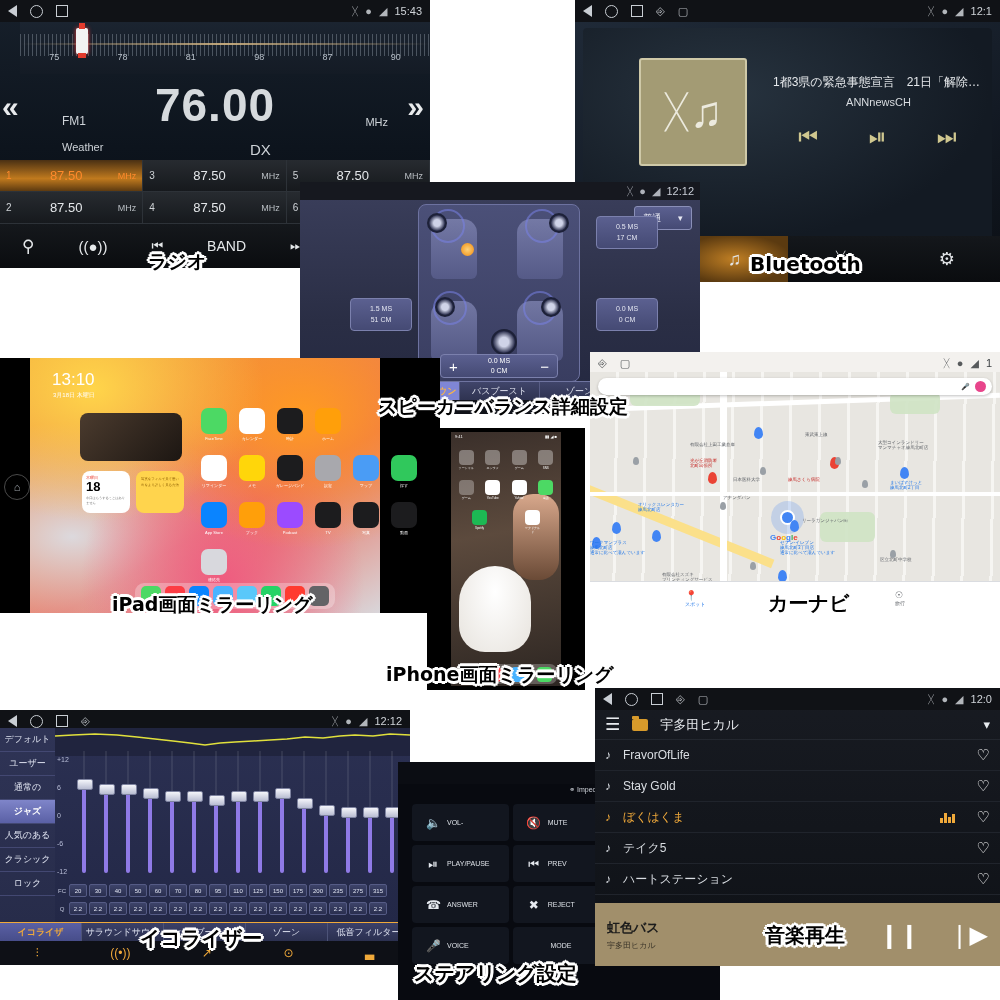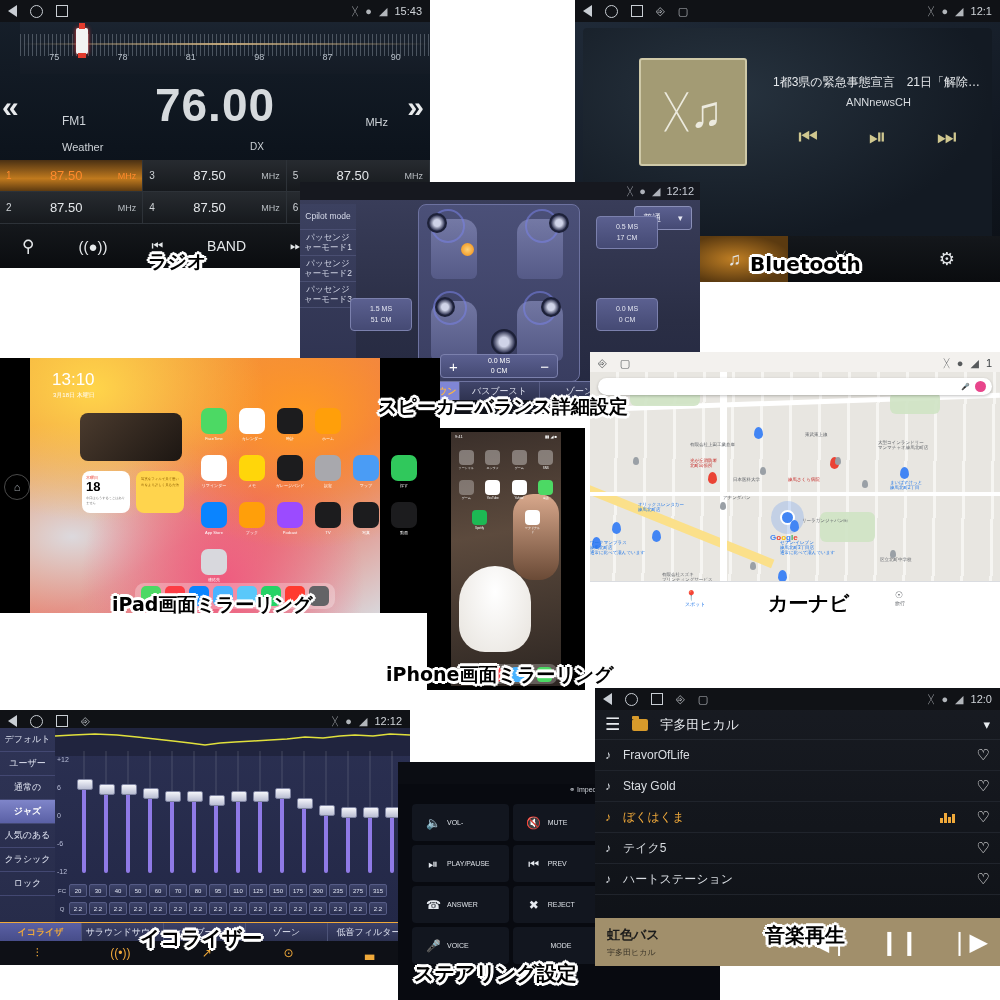--- a/index.html
+++ b/index.html
@@ -40,21 +40,21 @@
   .scale-nums{position:absolute;left:0;right:0;top:30px;display:flex;color:#b8c0c9;font-size:9px;}
   .scale-nums span{flex:1;text-align:center;}
   .freq-row{position:relative;height:74px;}
   .chev{position:absolute;top:18px;color:#e8eaec;font-size:30px;font-weight:bold;line-height:1;}
   .chev.l{left:2px;}.chev.r{right:6px;}
   .bignum{position:absolute;left:0;right:0;top:4px;text-align:center;color:#d6dadd;
           font-size:46px;font-weight:bold;letter-spacing:1px;}
   .fm1{position:absolute;left:62px;top:40px;color:#cfd4d9;font-size:12px;}
   .mhz{position:absolute;right:42px;top:42px;color:#cfd4d9;font-size:11px;}
   .weather{position:absolute;left:62px;top:67px;color:#cdd2d7;font-size:11px;}
-  .dx{position:absolute;left:250px;top:67px;color:#cdd2d7;font-size:10px;}
+  .dx{position:absolute;left:250px;top:67px;color:#cdd2d7;font-size:15px;}
   .rds{position:absolute;right:10px;top:95px;background:#2a2f35;color:#dfe3e7;
        font-size:9px;font-style:italic;font-weight:bold;padding:2px 5px;border-radius:2px;}
   .presets{position:absolute;left:0;right:0;top:160px;height:64px;display:grid;
            grid-template-columns:repeat(3,1fr);grid-template-rows:1fr 1fr;}
   .pset{border-right:1px solid #2d3238;border-bottom:1px solid #2d3238;
         background:linear-gradient(180deg,#272b30,#16191d);display:flex;align-items:center;
         padding:0 6px;box-sizing:border-box;color:#e4e7ea;font-size:12px;}
   .pset .n{width:22px;font-size:10px;color:#cfd3d7;}
   .pset .v{flex:1;text-align:center;font-size:13px;}
   .pset .u{font-size:9px;color:#b9bec3;width:32px;text-align:right;}
@@ -250,21 +250,21 @@
   .folder:before{content:"";position:absolute;left:0;top:-3px;width:7px;height:3px;
                  background:#d79a2b;border-radius:1px 1px 0 0;}
   .tracks{position:absolute;left:0;right:0;top:52px;bottom:52px;}
   .trk{height:31px;display:flex;align-items:center;padding:0 10px;box-sizing:border-box;
        border-bottom:1px solid #20242c;color:#d9dde2;font-size:12px;gap:12px;}
   .trk.cur{color:#f0a93a;}
   .trk .hrt{margin-left:auto;font-size:15px;color:#fff;}
   .trk.cur .hrt{color:#fff;}
   .eqbars{display:flex;gap:1.5px;align-items:flex-end;height:11px;margin-left:auto;margin-right:10px;}
   .eqbars i{width:2.5px;background:#f0a93a;display:block;}
-  .mus-bar{position:absolute;left:0;right:0;bottom:0;height:48px;background:#a18f6b;
+  .mus-bar{position:absolute;left:0;right:0;bottom:0;height:63px;background:#a18f6b;
            display:flex;align-items:center;padding:0 12px;box-sizing:border-box;}
   .mus-meta .t1{color:#1b1b1b;font-size:13px;font-weight:bold;}
   .mus-meta .t2{color:#3a3428;font-size:8px;margin-top:3px;}
   .mus-ctrls{margin-left:auto;display:flex;gap:30px;align-items:center;color:#fff;font-size:24px;}
 </style>
 </head>
 <body>
 
 <div class="panel" id="radio">
   <div class="statusbar">
@@ -389,26 +389,20 @@
 <div class="panel" id="spk">
   <div class="spk-top">
     <div class="sb-right">
       <span class="sb-ico">ᚷ</span>
       <span class="sb-ico">●</span>
       <span class="sb-ico">◢</span>
       <span>12:12</span>
     </div>
   </div>
 
-  <div class="spk-left">
-    <div class="it">Cpilot mode</div>
-    <div class="it">パッセンジャーモード1</div>
-    <div class="it">パッセンジャーモード2</div>
-    <div class="it">パッセンジャーモード3</div>
-  </div>
 
   <div class="dropdown">
     <span>普通</span>
     <span>▾</span>
   </div>
 
   <div class="spk-stage">
     <div class="seat" style="left:12px;top:14px;"></div>
     <div class="seat" style="left:98px;top:14px;"></div>
     <div class="seat" style="left:12px;top:96px;"></div>

